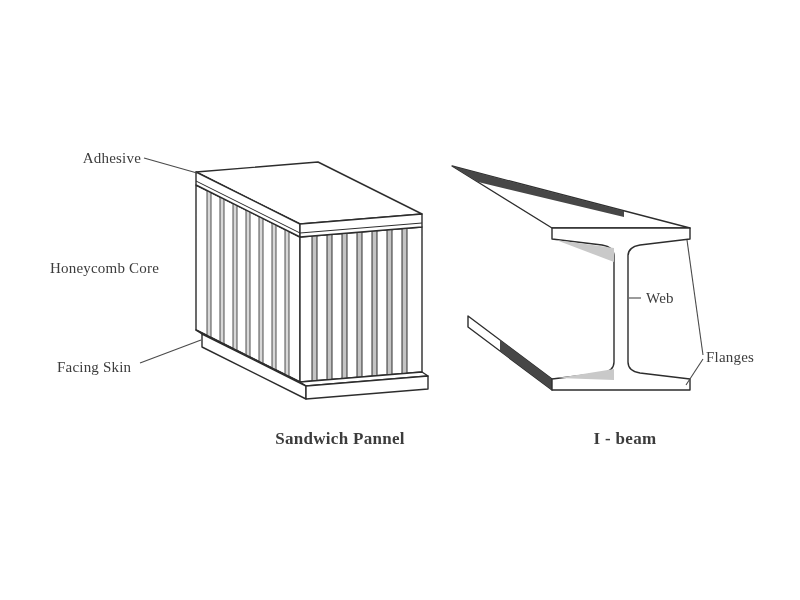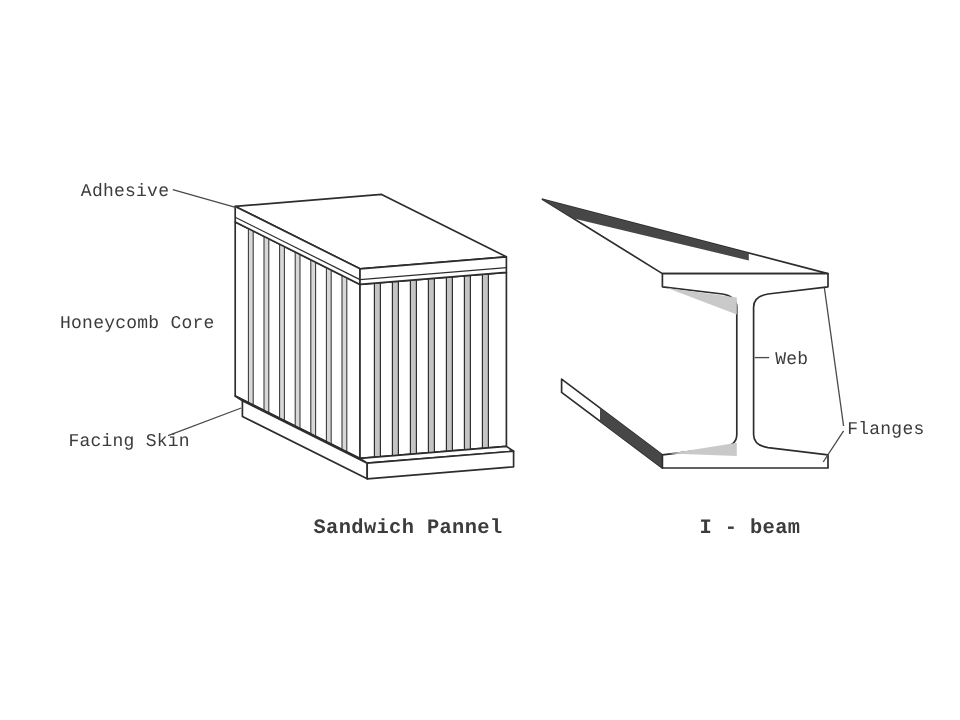--- a/index.html
+++ b/index.html
@@ -6,21 +6,21 @@
     margin: 0;
     padding: 0;
     background: #ffffff;
   }
   .stage {
     position: relative;
     width: 800px;
     height: 600px;
     background: #ffffff;
     overflow: hidden;
-    font-family: Liberation Mono, monospace;
+    font-family: Liberation Serif, serif;
   }
   svg { position: absolute; inset: 0; }
   .outline   { fill: #ffffff; stroke: #2d2d2d; stroke-width: 1.4; stroke-linejoin: round; }
   .thinline  { stroke: #2d2d2d; stroke-width: 1; fill: none; }
   .strip-l   { fill: #d8d8d8; stroke: #3a3a3a; stroke-width: 0.9; }
   .strip-r   { fill: #c4c4c4; stroke: #2e2e2e; stroke-width: 1; }
   .shade-dk  { fill: #474747; stroke: none; }
   .shade-lt  { fill: #c9c9c9; stroke: none; }
   .leader    { stroke: #4a4a4a; stroke-width: 1.1; fill: none; }
   .lbl {

